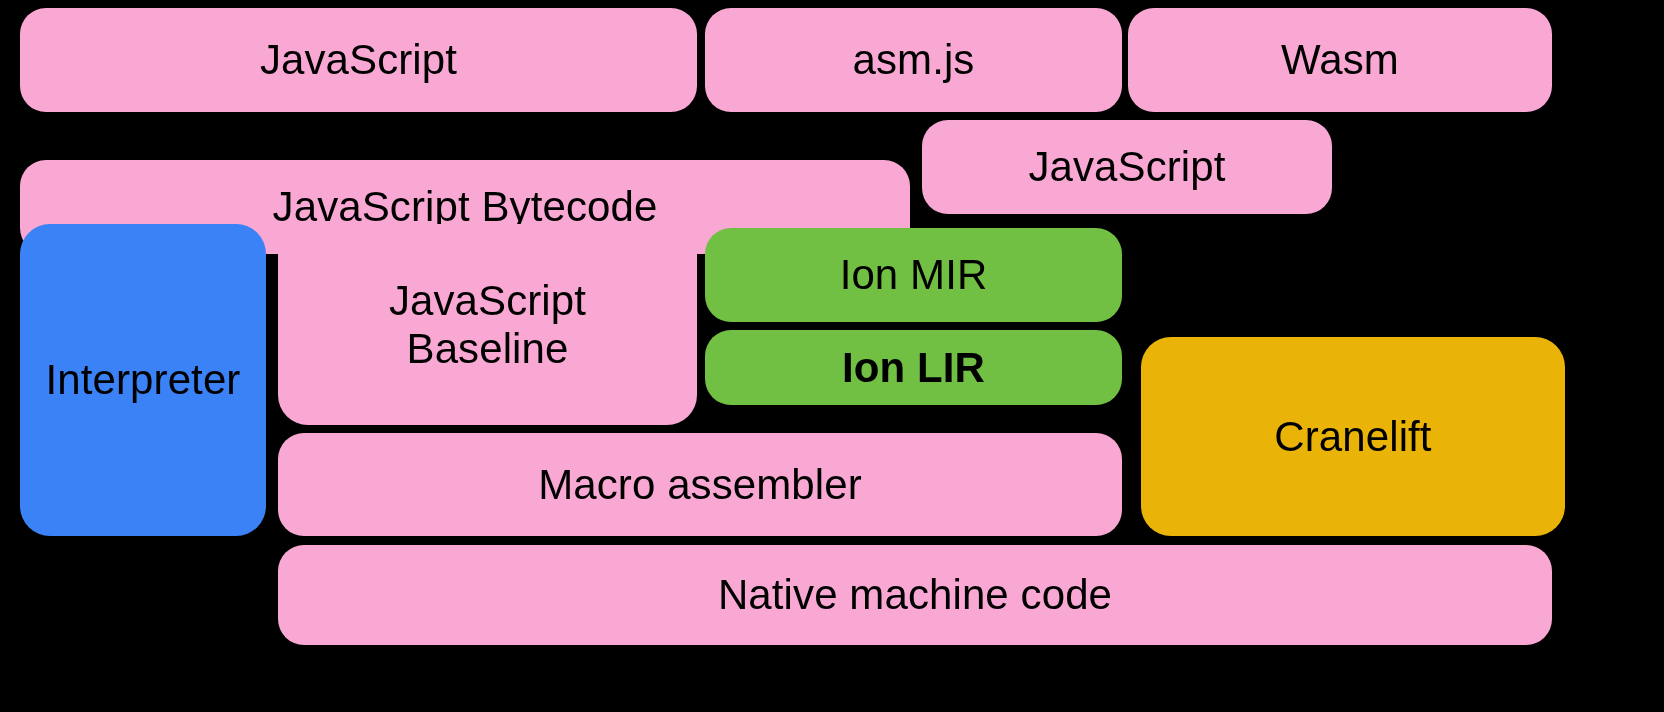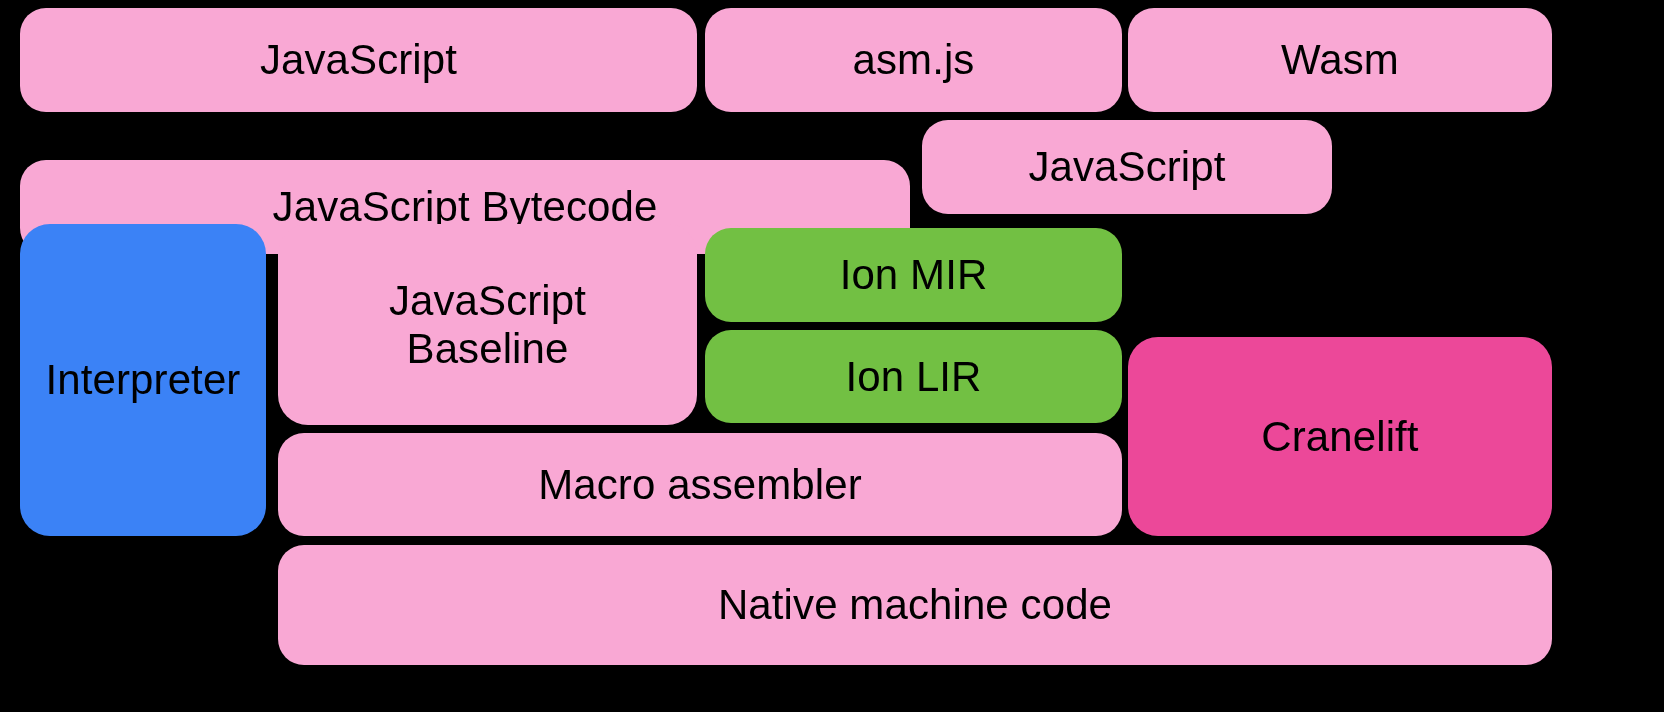--- a/index.html
+++ b/index.html
@@ -28,46 +28,46 @@
     font-size: 42px;
     font-weight: 400;
     line-height: 1.12;
     letter-spacing: 0.1px;
     -webkit-font-smoothing: antialiased;
     user-select: none;
   }
   .box.white  { background: #f9a8d4; }
   .box.grey   { background: #3b82f6; }
   .box.green  { background: #72c043; }
-  .box.pink   { background: #ec4899; }
+  .box.pink   { background: #eab308; margin-left: 13px; }
   .box .label {
     display: block;
     padding: 0 10px;
     white-space: pre-line;
   }
 
   
   #b-javascript     { left: 20px;   top: 8px;   width: 677px; height: 104px; }
   #b-asmjs          { left: 705px;  top: 8px;   width: 417px; height: 104px; }
   #b-wasm           { left: 1128px; top: 8px;   width: 424px; height: 104px; }
 
   
   #b-js-bytecode    { left: 20px;   top: 120px; width: 890px; height: 94px; margin-top: 40px; }
   #b-baldrmonkey    { left: 922px;  top: 120px; width: 410px; height: 94px; }
 
   
   #b-interpreter    { left: 20px;   top: 224px; width: 246px; height: 312px; border-radius: 30px; }
   #b-js-baseline    { left: 278px;  top: 224px; width: 419px; height: 201px; border-radius: 30px; }
   #b-ion-mir        { left: 705px;  top: 228px; width: 417px; height: 94px; }
-  #b-ion-lir        { left: 705px;  top: 330px; width: 417px; height: 93px; }
+  #b-ion-lir        { left: 705px;  top: 330px; width: 417px; height: 75px; font-weight: bold; }
   #b-macro-asm      { left: 278px;  top: 433px; width: 844px; height: 103px; }
   #b-cranelift      { left: 1128px; top: 337px; width: 424px; height: 199px; border-radius: 30px; }
 
   
-  #b-native-code    { left: 278px;  top: 545px; width: 1274px; height: 120px; }
+  #b-native-code    { left: 278px;  top: 545px; width: 1274px; height: 100px; }
 </style>
 </head>
 <body>
 
 <div id="canvas">
 
   <div class="box white" id="b-javascript">
     <span class="label">JavaScript</span>
   </div>
 

